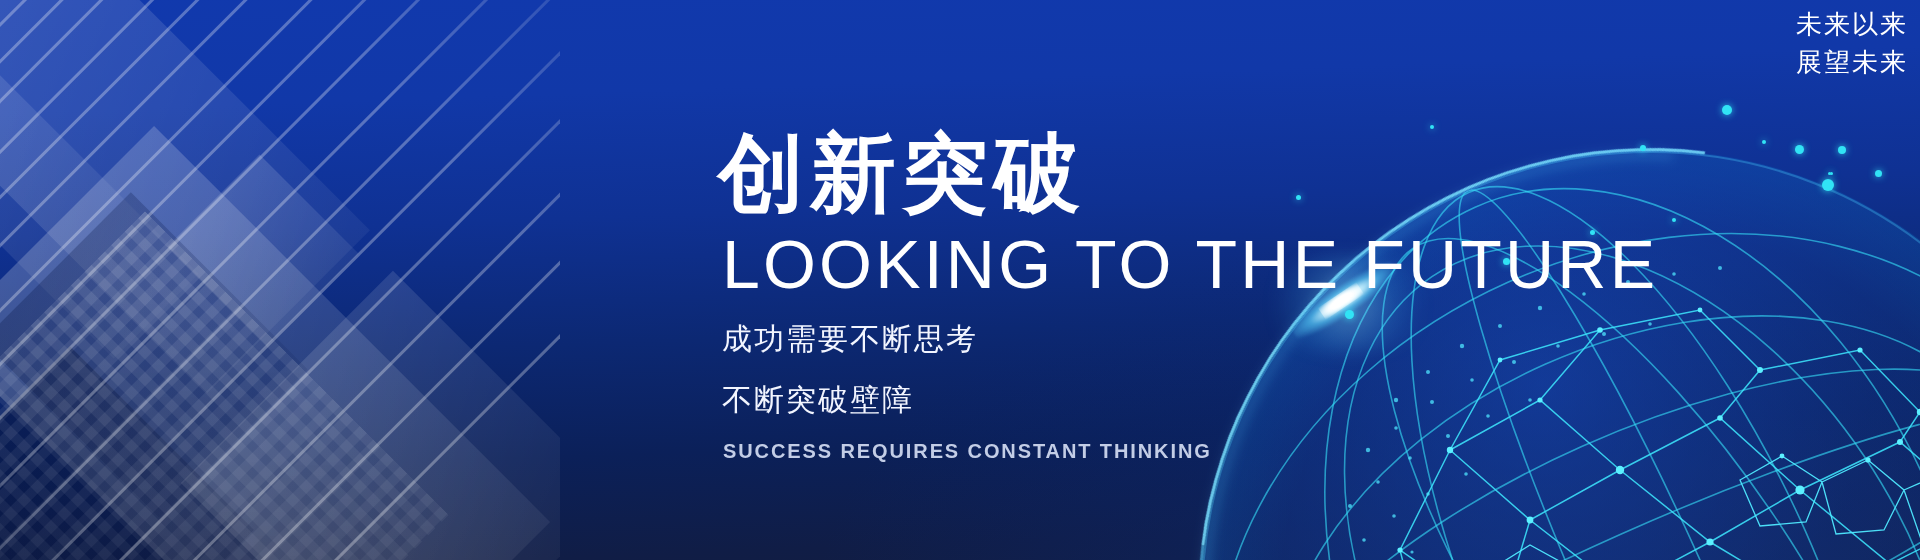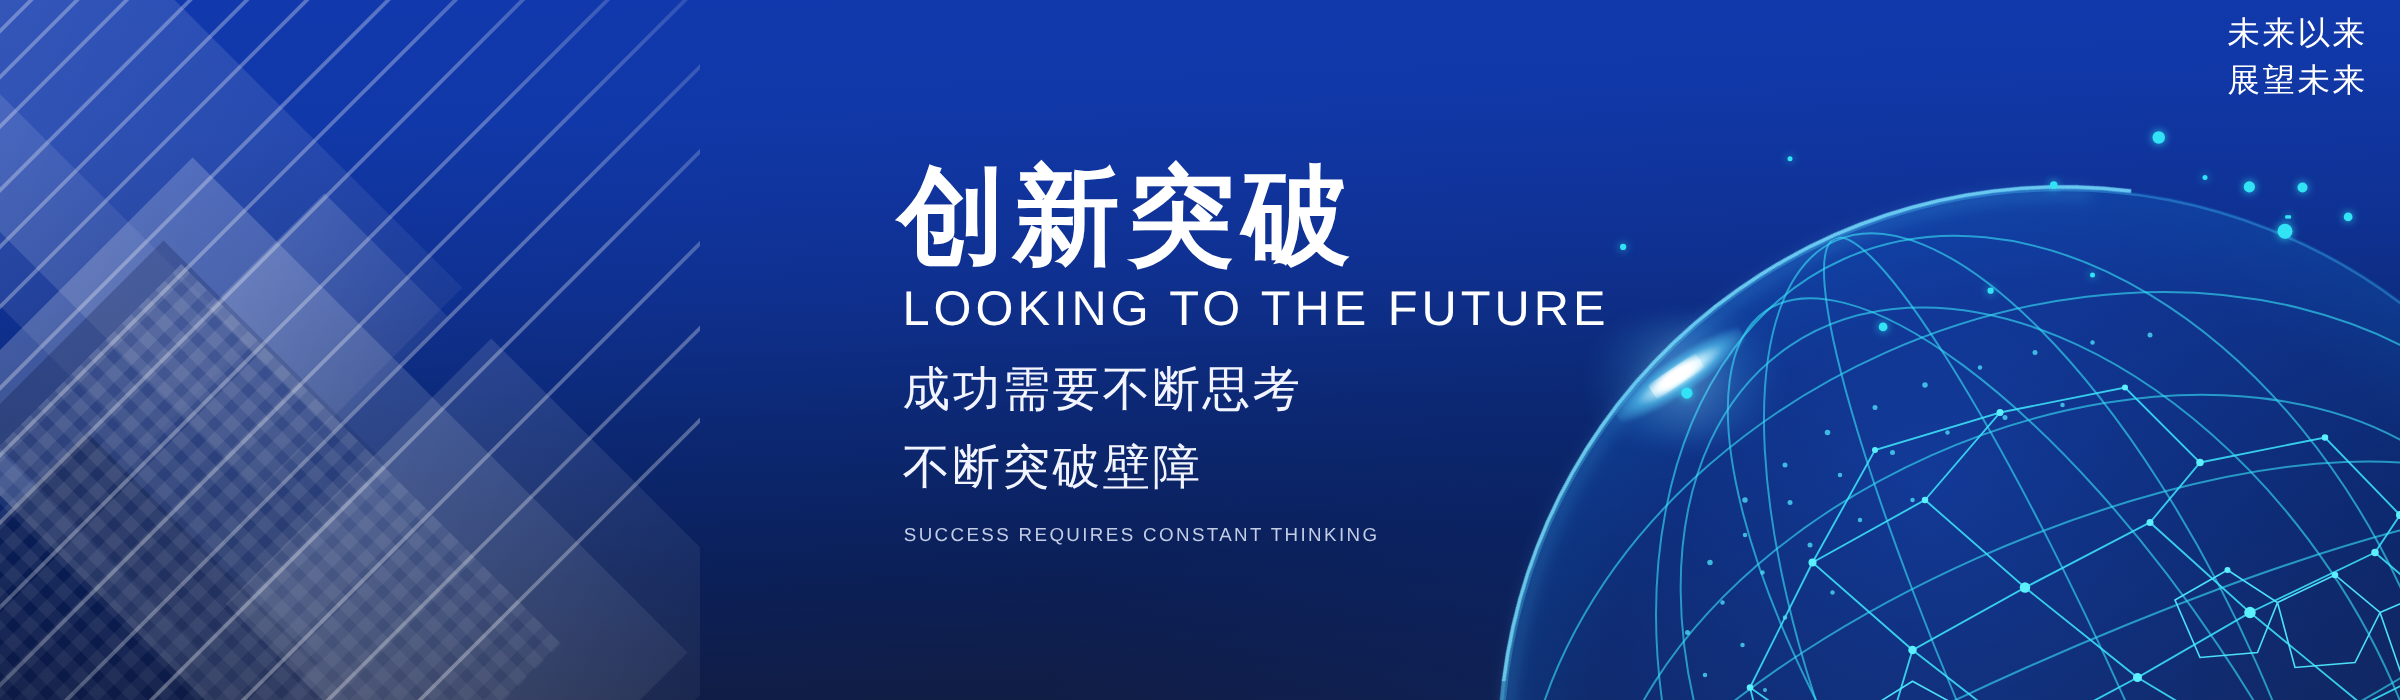--- a/index.html
+++ b/index.html
@@ -143,52 +143,53 @@
     margin: 0;
     font-size: 86px;
     font-weight: bold;
     color: #ffffff;
     letter-spacing: 6px;
     line-height: 1.06;
     white-space: nowrap;
   }
   .headline-en {
     margin: 8px 0 0 4px;
-    font-size: 39px;
+    font-size: 68px;
     font-weight: 300;
     color: #ffffff;
     letter-spacing: 3.2px;
     line-height: 1.1;
     white-space: nowrap;
   }
   .sub-cn {
     margin: 16px 0 0 4px;
-    font-size: 38px;
+    font-size: 30px;
     font-weight: 400;
     color: #f2f5ff;
     letter-spacing: 2px;
     line-height: 1.42;
     white-space: nowrap;
   }
   .sub-en {
     margin: 14px 0 0 5px;
-    font-size: 15px;
-    font-weight: 400;
+    font-size: 20px;
+    font-weight: 700;
     color: #c3cde6;
     letter-spacing: 1.9px;
     line-height: 1.68;
     white-space: nowrap;
   }
 
   
   .corner-slogan {
     position: absolute;
-    right: 26px;
+    right: 12px;
     top: 8px;
     text-align: center;
+    font-family: Liberation Mono, monospace;
   }
   .corner-slogan div {
     font-size: 26px;
     color: #ffffff;
     letter-spacing: 2px;
     line-height: 1.46;
     white-space: nowrap;
   }
 </style>
 </head>
@@ -433,21 +434,21 @@
     <div class="star" style="left:1875px; top:170px; width:7px; height:7px;"></div>
     <div class="star" style="left:1672px; top:218px; width:4px; height:4px;"></div>
     <div class="star" style="left:1296px; top:195px; width:5px; height:5px;"></div>
     <div class="star" style="left:1430px; top:125px; width:4px; height:4px;"></div>
   </div>
 
   <div class="text-block">
     <h1 class="headline-cn">创新突破</h1>
     <div class="headline-en">LOOKING TO THE FUTURE</div>
     <div class="sub-cn">成功需要不断思考</div>
-    <div class="sub-cn" style="margin-top:8px;">不断突破壁障</div>
+    <div class="sub-cn" style="margin-top:18px;">不断突破壁障</div>
     <div class="sub-en">SUCCESS REQUIRES CONSTANT THINKING</div>
   </div>
 
   <div class="corner-slogan">
     <div>未来以来</div>
     <div>展望未来</div>
   </div>
 
 </div>
 

